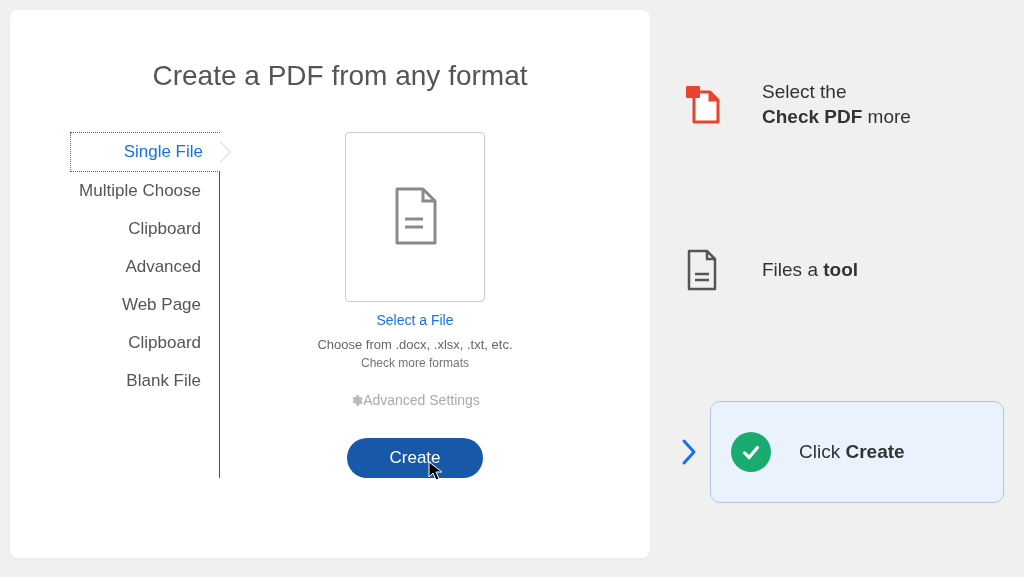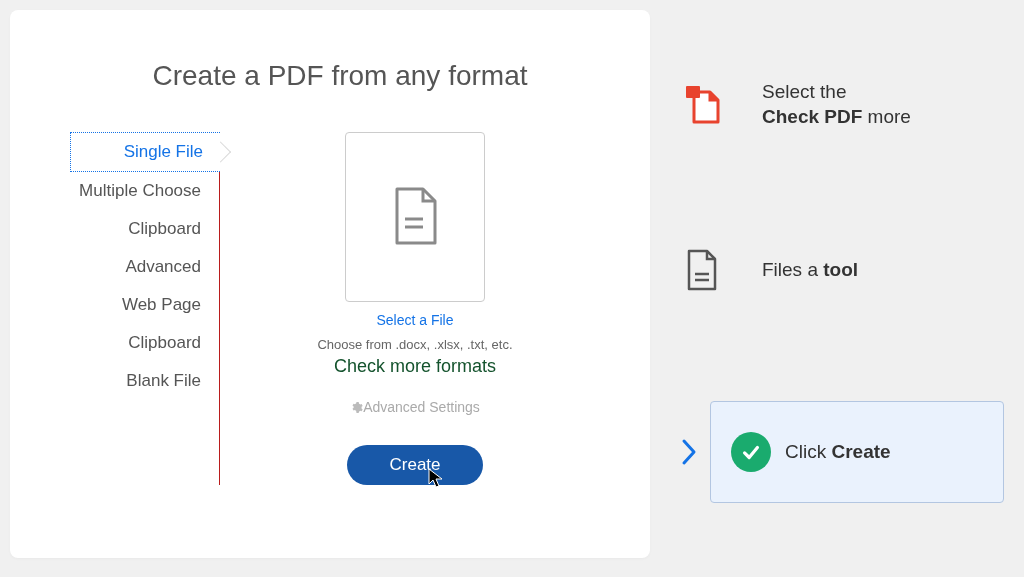--- a/index.html
+++ b/index.html
@@ -89,22 +89,22 @@
       font-size: 14px;
       margin-top: 10px;
       cursor: pointer;
     }
     .hint-text {
       color: #666;
       font-size: 13px;
       margin-top: 9px;
     }
     .check-formats {
-      color: #14532d;
-      font-size: 18px;
+      color: #737373;
+      font-size: 12px;
       margin-top: 4px;
       cursor: pointer;
     }
     .advanced-settings {
       color: #aaa;
       font-size: 14px;
       margin-top: 22px;
       display: flex;
       align-items: center;
     }
@@ -150,26 +150,26 @@
     .step-text b { font-weight: 700; }
     .step3-container {
       display: flex;
       align-items: center;
       gap: 12px;
       margin-top: -10px;
     }
     .step3-box {
       background: #eaf2fd;
       border: 1px solid #b3c6e1;
-      border-radius: 4px;
+      border-radius: 10px;
       padding: 30px 20px;
       flex: 1;
       display: flex;
       align-items: center;
-      gap: 14px;
+      gap: 28px;
     }
     .arrow-blue {
       color: #1473e6;
     }
     .check-circle {
       width: 40px;
       height: 40px;
       border-radius: 50%;
       background: #1aab6e;
       display: flex;

